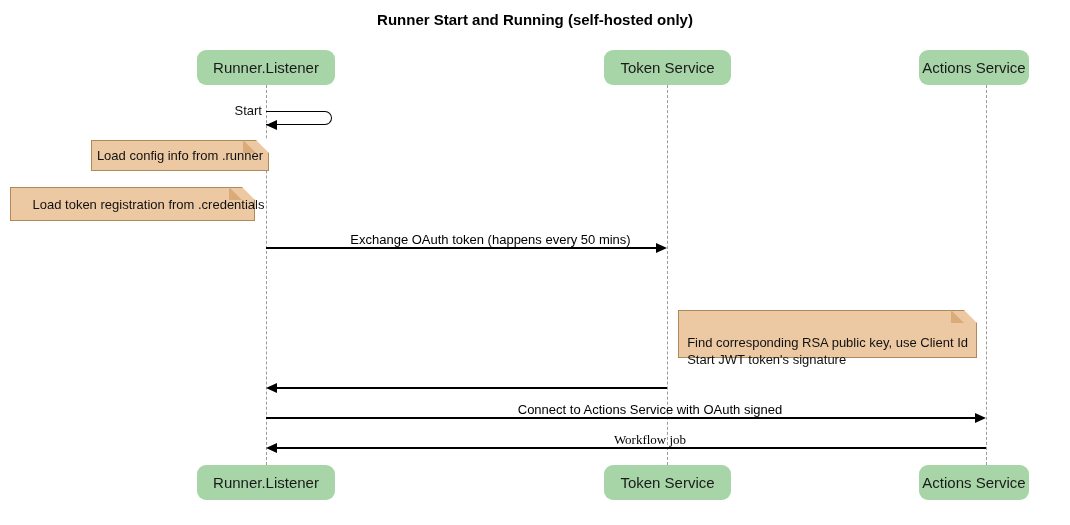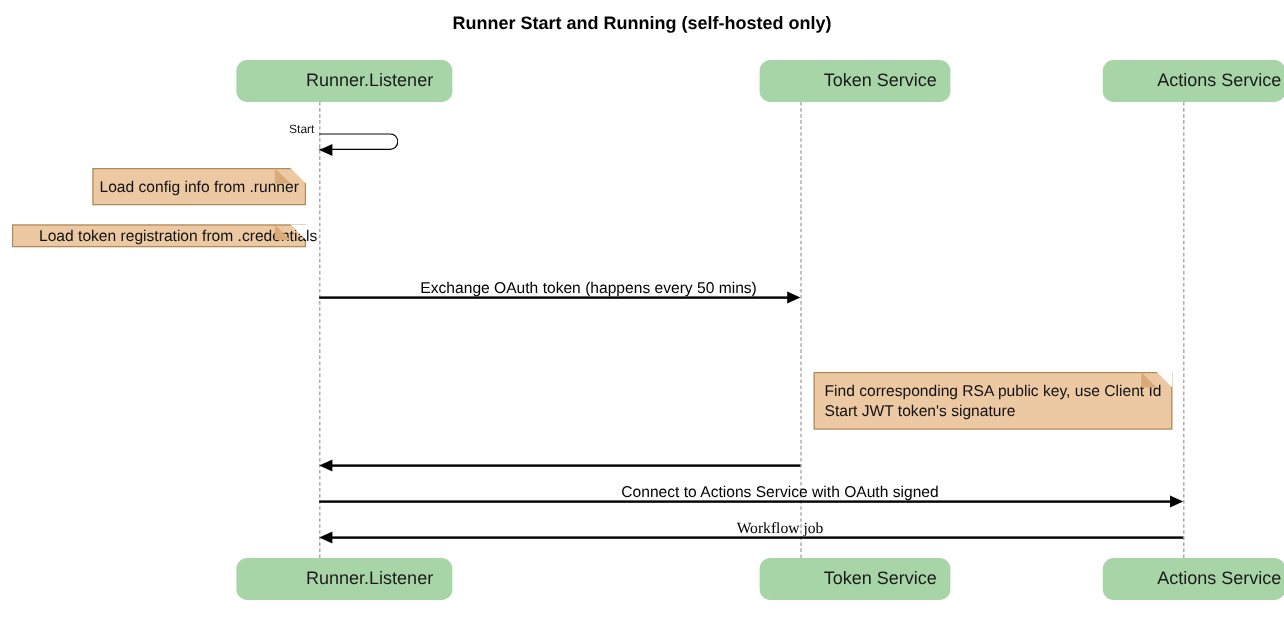--- a/index.html
+++ b/index.html
@@ -7,24 +7,24 @@
     position:relative;width:1070px;height:525px;background:#ffffff;
     font-family:"Liberation Sans", sans-serif;color:#111;overflow:hidden;
   }
   .title{
     position:absolute;left:0;top:11px;width:100%;text-align:center;
     font-size:15px;font-weight:bold;color:#000;
   }
   .participant{
     position:absolute;height:35px;background:#a8d5a8;border-radius:9px;
     display:flex;align-items:center;justify-content:center;
-    font-size:15px;color:#1a1a1a;white-space:nowrap;padding-left:42px;
+    font-size:15px;color:#1a1a1a;white-space:nowrap;
   }
   .p-runner{left:197px;width:138px;}
-  .p-token{left:633px;width:117px;}
+  .p-token{left:604px;width:127px;}
   .p-actions{left:919px;width:110px;}
   .row-top{top:50px;}
   .row-bottom{top:465px;}
   .lifeline{
     position:absolute;top:85px;height:380px;width:0;
     border-left:1px dashed #9a9a9a;
   }
   .ll-runner{left:266px;}
   .ll-token{left:667px;}
   .ll-actions{left:986px;}
@@ -34,45 +34,45 @@
     display:flex;align-items:center;justify-content:center;white-space:nowrap;
   }
   .note .fold-cut{
     position:absolute;top:-1px;right:-1px;width:0;height:0;
     border-top:13px solid #ffffff;border-left:13px solid transparent;
   }
   .note .fold-flap{
     position:absolute;top:-1px;right:12px;width:0;height:0;
     border-bottom:13px solid #d8ab78;border-right:13px solid transparent;
   }
-  .n-config{left:77px;top:140px;width:178px;height:31px;}
-  .n-credentials{left:10px;top:187px;width:245px;height:19px;padding-left:32px;}
+  .n-config{left:91px;top:140px;width:178px;height:31px;}
+  .n-credentials{left:10px;top:187px;width:245px;height:34px;padding-left:32px;}
   .n-jwt{left:278px;top:262px;width:379px;height:34px;}
   .n-rsa{
     left:678px;top:310px;width:299px;height:48px;
-    justify-content:center;align-items:flex-start;
-    padding:6px 8px;line-height:17px;white-space:normal;
+    justify-content:flex-end;align-items:flex-start;
+    padding:23px 8px;line-height:17px;white-space:normal;
   }
   .msg-label{
     position:absolute;font-size:13px;color:#000;text-align:center;white-space:nowrap;padding-left:24px;
   }
   .msg-line{position:absolute;height:1.5px;background:#000;}
   .arrow-right{
     position:absolute;width:0;height:0;
     border-top:5px solid transparent;border-bottom:5px solid transparent;
     border-left:11px solid #000;
   }
   .arrow-left{
     position:absolute;width:0;height:0;
     border-top:5px solid transparent;border-bottom:5px solid transparent;
     border-right:11px solid #000;
   }
   .start-label{
     position:absolute;left:170px;width:92px;top:103px;text-align:right;
-    font-size:10px;white-space:nowrap;
+    font-size:13px;white-space:nowrap;
   }
   .self-loop{
     position:absolute;left:266px;top:111px;width:66px;height:14px;
     border:1.4px solid #000;border-left:none;border-radius:0 8px 8px 0;
     box-sizing:border-box;
   }
 </style>
 </head>
 <body>
 

